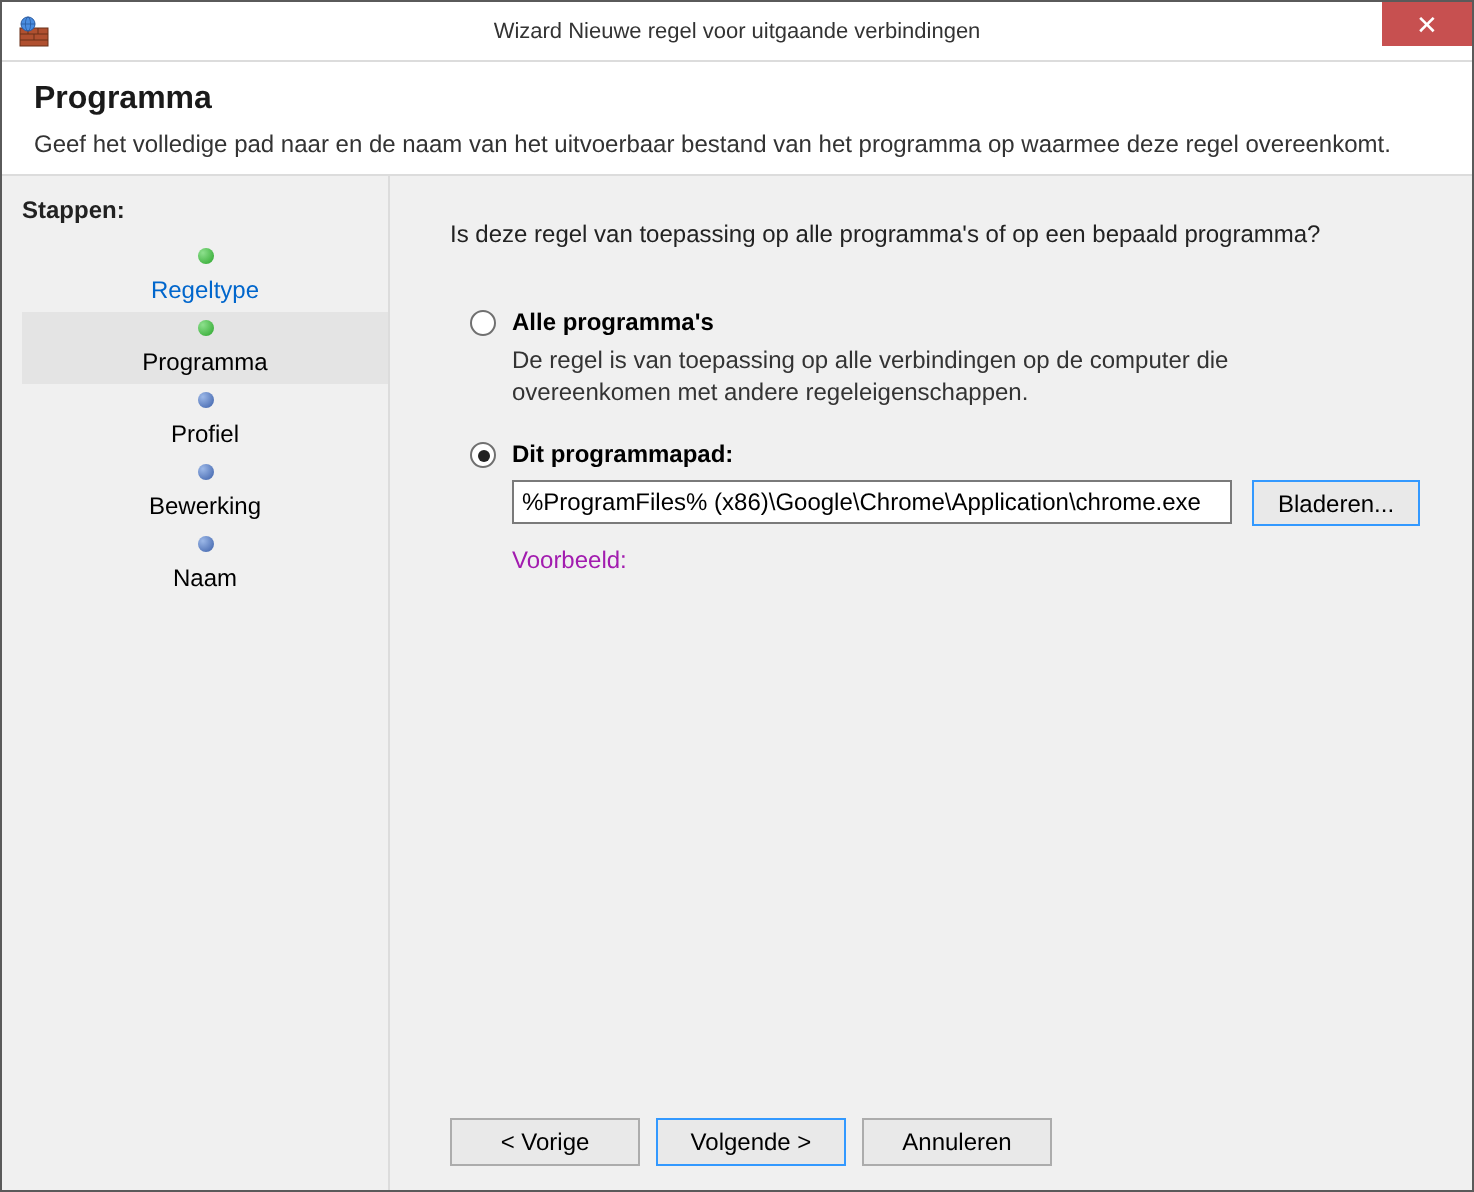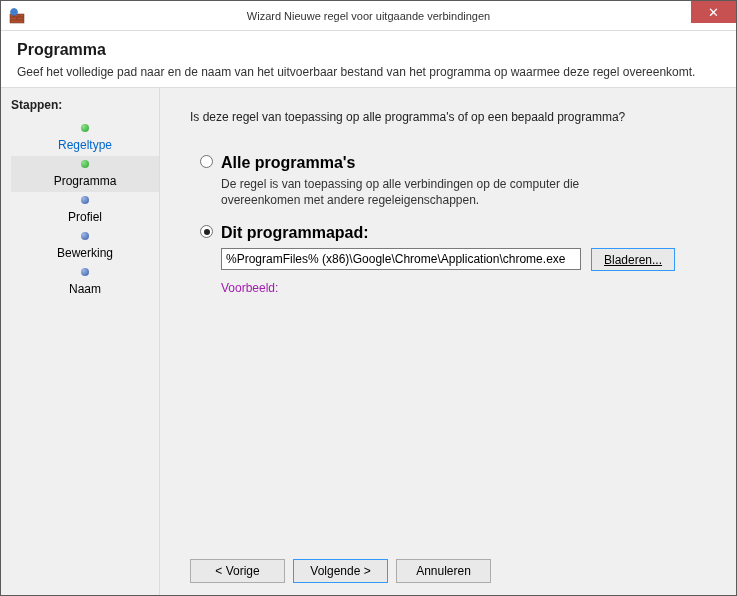--- a/index.html
+++ b/index.html
@@ -65,21 +65,21 @@
   .header-desc {
     font-size: 12px;
     color: #333;
   }
   .body {
     flex: 1;
     display: flex;
     min-height: 0;
   }
   .sidebar {
-    width: 159px;
+    width: 194px;
     background: #f0f0f0;
     border-right: 1px solid #dcdcdc;
     padding: 10px 0 10px 10px;
   }
   .sidebar-title {
     font-weight: bold;
     font-size: 12px;
     margin-bottom: 8px;
     color: #222;
   }
@@ -132,21 +132,21 @@
     margin-top: 1px;
     flex: 0 0 auto;
   }
   .radio.checked::after {
     content: "";
     width: 6px; height: 6px;
     border-radius: 50%;
     background: #222;
     display: block;
   }
-  .option-label { font-weight: bold; font-size: 16px; }
+  .option-label { font-weight: bold; font-size: 12px; }
   .option-desc {
     font-size: 12px;
     color: #333;
     margin: 2px 0 16px 31px;
     line-height: 1.35;
     max-width: 420px;
   }
   .path-row {
     display: flex;
     align-items: flex-start;
@@ -163,21 +163,20 @@
     padding: 2px 4px;
   }
   .browse-btn {
     height: 23px;
     padding: 0 12px;
     background: #e9e9e9;
     border: 1px solid #3399ff;
     font-family: inherit;
     font-size: 12px;
     color: #000;
-    text-decoration: underline;
   }
   .example-row {
     display: flex;
     gap: 26px;
     margin: 4px 0 0 31px;
     font-size: 12px;
     color: #a21caf;
   }
   .example-paths { white-space: pre; line-height: 1.3; }
   .footer {

